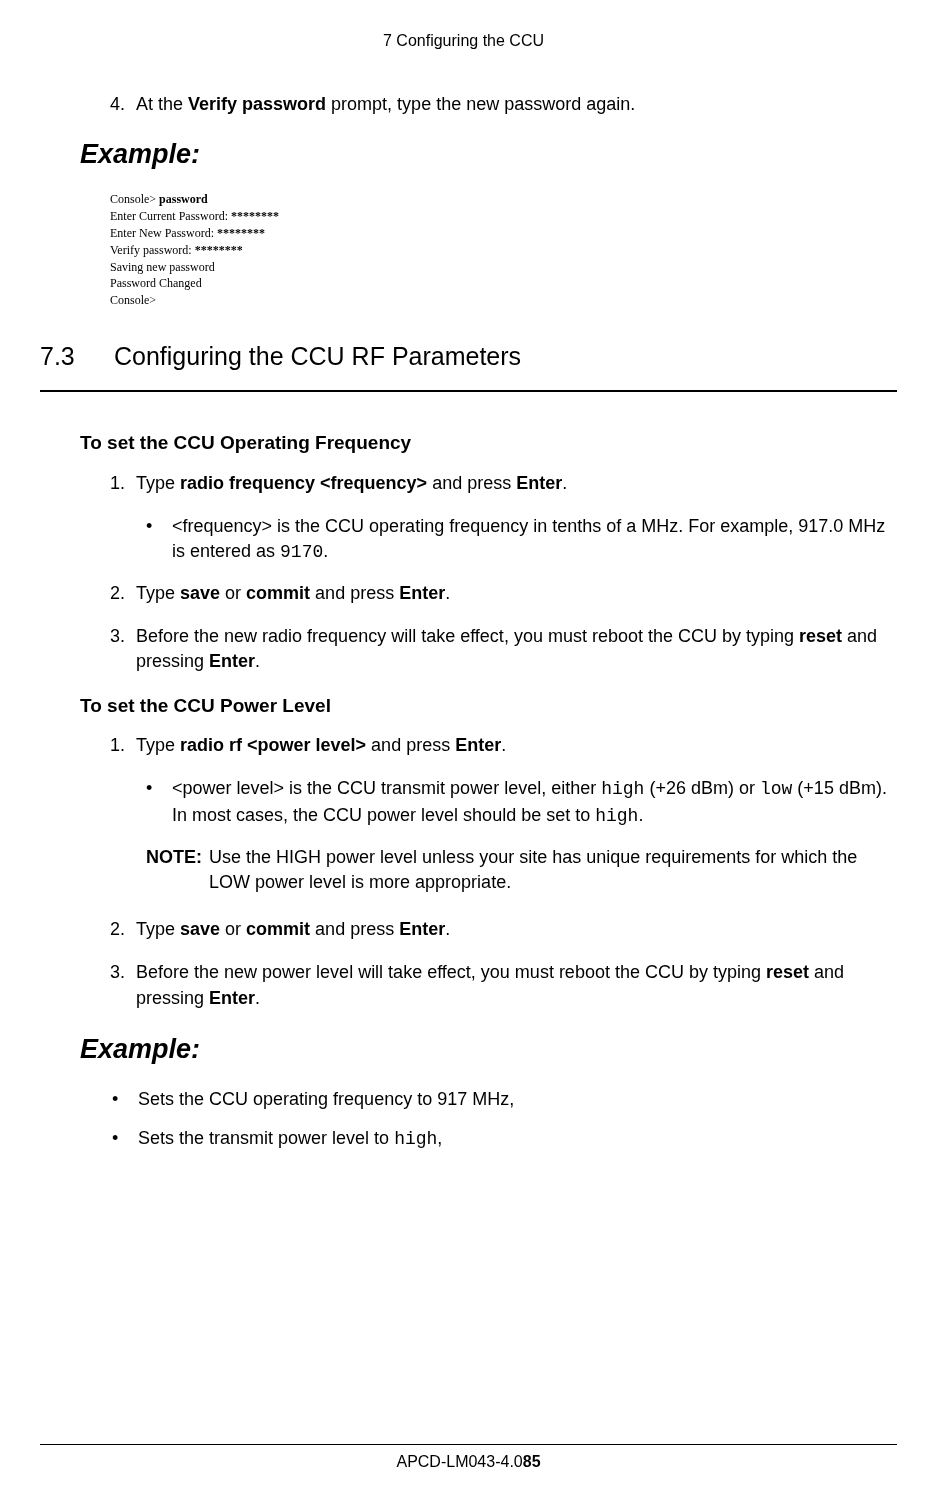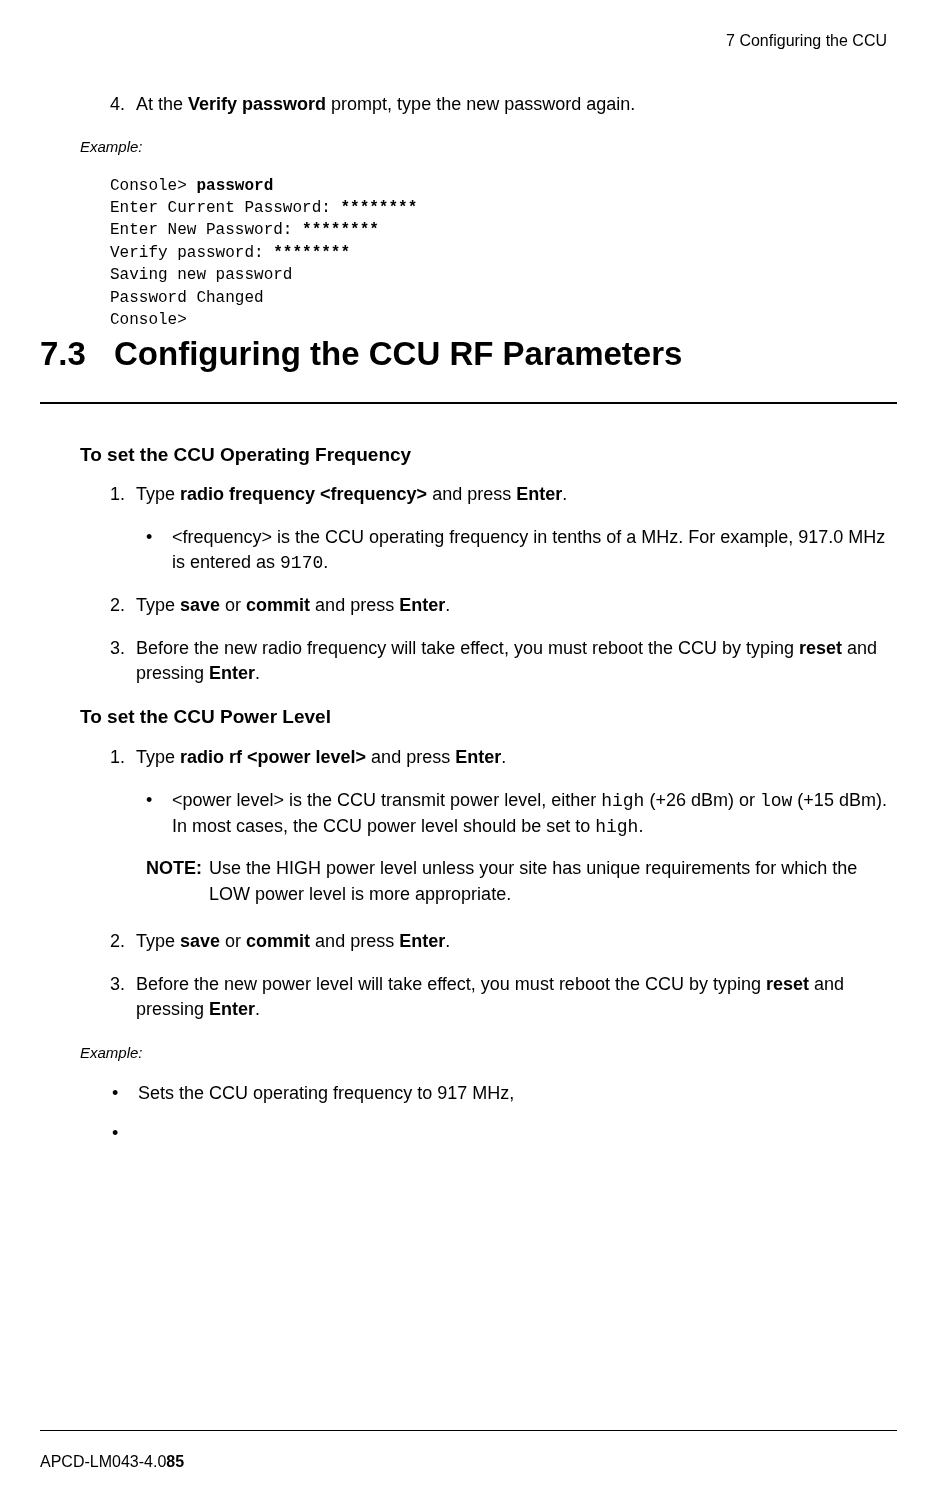--- a/index.html
+++ b/index.html
@@ -12,21 +12,21 @@
       font-size: 18px;
       line-height: 1.4;
       color: #000;
       background: #fff;
       width: 937px;
       height: 1493px;
       position: relative;
       padding: 30px 40px 0 40px;
     }
     .header-right {
-      text-align: right;
+      text-align: center;
       font-size: 16px;
       margin-bottom: 40px;
       padding-right: 10px;
     }
     .content {
       padding-left: 70px;
       padding-right: 10px;
     }
     .num-item {
       margin-bottom: 18px;
@@ -36,55 +36,56 @@
     .num-item .num {
       position: absolute;
       left: 0;
     }
     .indent-para {
       padding-left: 26px;
       margin-bottom: 20px;
     }
     .example-heading {
       font-style: italic;
-      font-weight: normal;
-      font-size: 15px;
+      font-weight: bold;
+      font-size: 27px;
       margin-top: 12px;
       margin-bottom: 18px;
       margin-left: -30px;
     }
     .console-block {
-      font-family: Liberation Mono, monospace;
-      font-size: 16px;
+      font-family: Liberation Serif, serif;
+      font-size: 12px;
       line-height: 1.4;
       margin-left: 0px;
+      margin-bottom: 30px;
       white-space: pre;
     }
     .caution-block {
       display: flex;
       align-items: flex-start;
       margin-top: 26px;
       margin-bottom: 48px;
       padding-left: 54px;
     }
     .caution-icon {
       width: 60px;
       height: 60px;
       margin-right: 22px;
       flex-shrink: 0;
     }
     .caution-text {
       font-size: 18px;
       line-height: 1.35;
     }
     .section-heading {
-      font-size: 33px;
-      font-weight: bold;
+      font-size: 25px;
+      font-weight: normal;
       margin-left: -70px;
-      margin-bottom: 24px;
+      margin-bottom: 16px;
     }
     .section-num {
       display: inline-block;
       width: 74px;
     }
     .section-rule {
       border: none;
       border-top: 2px solid #000;
       margin-left: -70px;
       margin-right: -10px;
@@ -124,23 +125,23 @@
     .mono {
       font-family: "Courier New", Courier, monospace;
       text-align: center;
     }
     .footer {
       position: absolute;
       bottom: 20px;
       left: 40px;
       right: 40px;
       border-top: 1px solid #000;
-      padding-top: 20px;
+      padding-top: 6px;
       display: flex;
-      justify-content: flex-start;
+      justify-content: center;
       font-size: 16px;
     }
     .bullet-main {
       padding-left: 38px;
       position: relative;
       margin-bottom: 14px;
       margin-left: -10px;
     }
     .bullet-main .bullet {
       position: absolute;
@@ -230,20 +231,21 @@
 
   <div class="example-heading" style="margin-top:20px;">Example:</div>
 
 
   <div class="bullet-main">
     <span class="bullet">•</span>
     <span>Sets the CCU operating frequency to 917 MHz,</span>
   </div>
   <div class="bullet-main">
     <span class="bullet">•</span>
+    <span><span>Sets the transmit power level to </span><span class="mono">high</span><span>,</span></span>
   </div>
 
 </div>
 
 <div class="footer">
   <span>APCD-LM043-4.0</span>
   <b>85</b>
 </div>
 
 </body></html>

